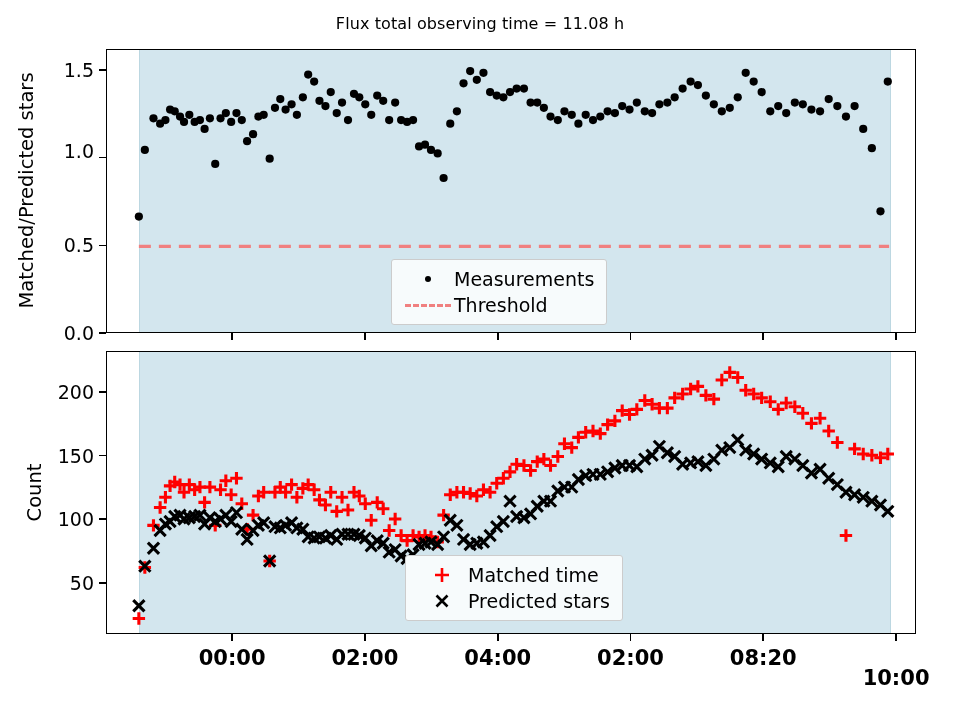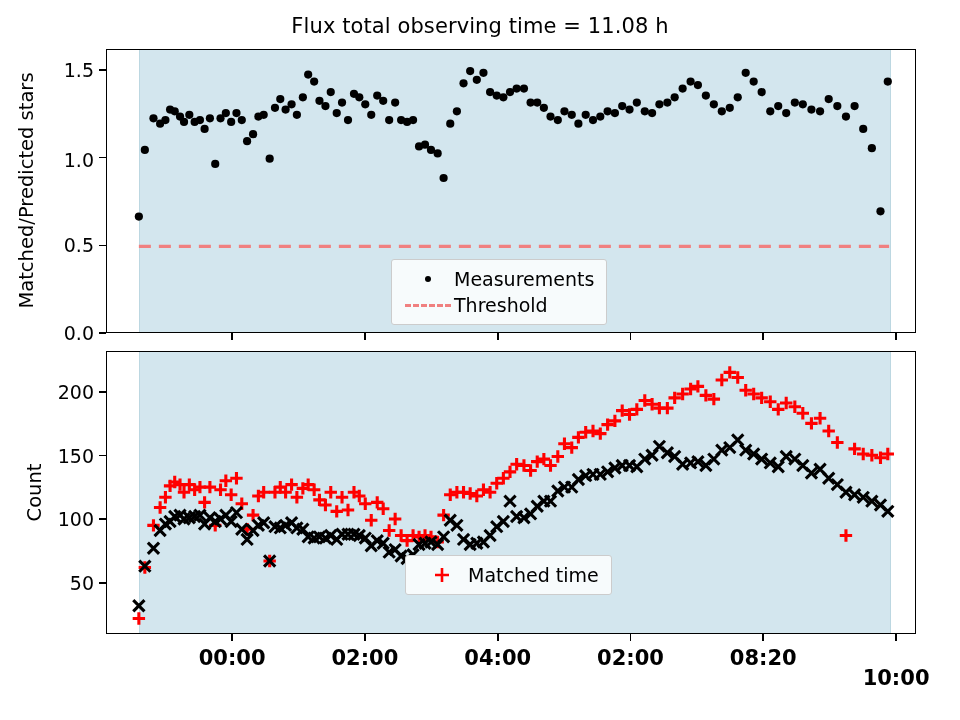--- a/index.html
+++ b/index.html
@@ -18,21 +18,21 @@
     width: 960px;
     height: 720px;
     background: #ffffff;
   }
   .fig-title {
     position: absolute;
     left: 0;
     top: 14px;
     width: 960px;
     text-align: center;
-    font-size: 21px;
+    font-size: 16px;
     color: #000000;
     letter-spacing: 0.1px;
   }
   
   .axes {
     position: absolute;
     box-sizing: border-box;
     border: 1.6px solid #000000;
     background: #ffffff;
     overflow: hidden;
@@ -290,21 +290,21 @@
         </svg>
     </div>
   </div>
 
   <div id="ticks-top">
       <div class="ytick-mark" style="left: 99px; top: 332.2px;"></div>
       <div class="ytick-label" style="left: 9px; width: 85px; top: 333px;">0.0</div>
       <div class="ytick-mark" style="left: 99px; top: 244.546px;"></div>
       <div class="ytick-label" style="left: 9px; width: 85px; top: 245.346px;">0.5</div>
       <div class="ytick-mark" style="left: 99px; top: 156.891px;"></div>
-      <div class="ytick-label" style="left: 9px; width: 85px; top: 160px;">1.0</div>
+      <div class="ytick-label" style="left: 9px; width: 85px; top: 151px;">1.0</div>
       <div class="ytick-mark" style="left: 99px; top: 69.237px;"></div>
       <div class="ytick-label" style="left: 9px; width: 85px; top: 70.037px;">1.5</div>
       <div class="xtick-mark" style="left: 231.348px; top: 333px;"></div>
       <div class="xtick-mark" style="left: 364.134px; top: 333px;"></div>
       <div class="xtick-mark" style="left: 496.921px; top: 333px;"></div>
       <div class="xtick-mark" style="left: 629.708px; top: 333px;"></div>
       <div class="xtick-mark" style="left: 762.495px; top: 333px;"></div>
       <div class="xtick-mark" style="left: 895.282px; top: 333px;"></div>
     </div>
 
@@ -593,15 +593,23 @@
 
   <div class="legend" id="legend-bottom">
     <div class="legend-row">
       <span class="legend-key">
         <svg width="20" height="20" viewBox="0 0 20 20">
             <path d="M10 3 V17 M3 10 H17" stroke="#ff0000" stroke-width="2.6"></path>
           </svg>
       </span>
       <span class="legend-text">Matched time</span>
     </div>
+    <div class="legend-row">
+      <span class="legend-key">
+        <svg width="20" height="20" viewBox="0 0 20 20">
+            <path d="M4.5 4.5 L15.5 15.5 M15.5 4.5 L4.5 15.5" stroke="#000000" stroke-width="2.6"></path>
+          </svg>
+      </span>
+      <span class="legend-text">Predicted stars</span>
+    </div>
   </div>
 
 </div>
 
 </body></html>

